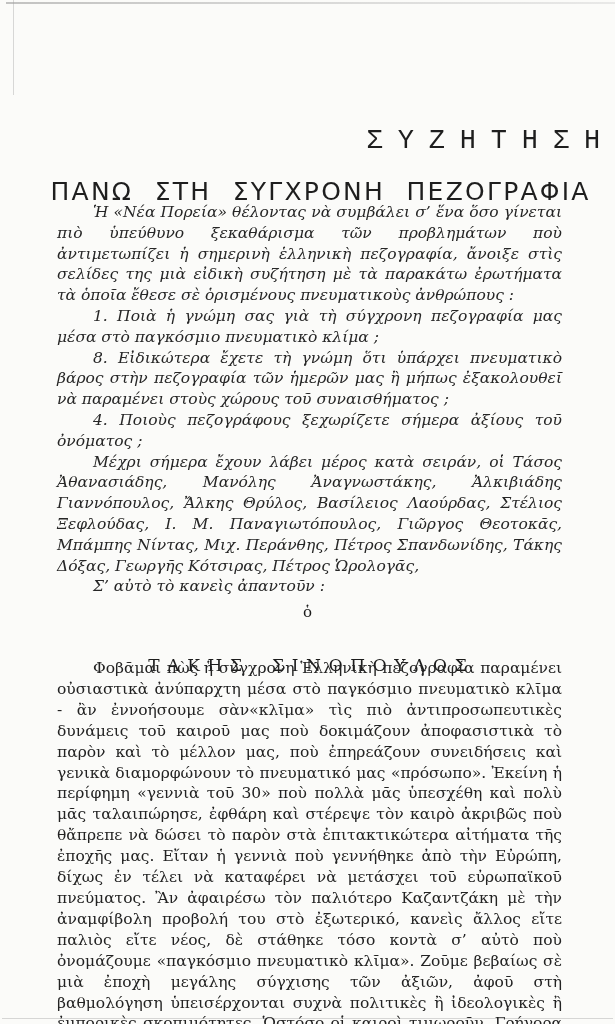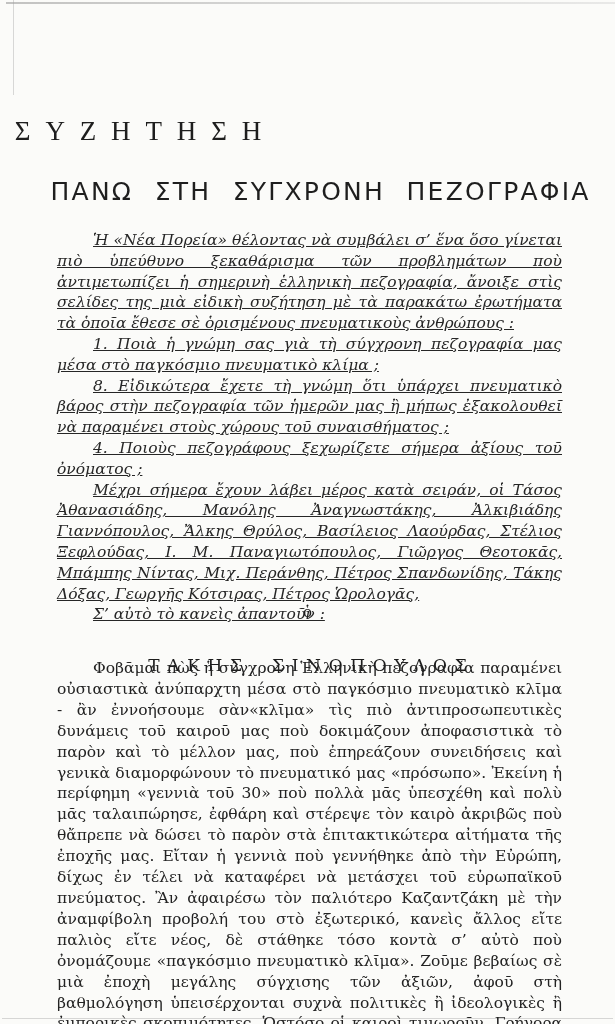--- a/index.html
+++ b/index.html
@@ -35,23 +35,23 @@
   }
   .edge-bottom {
     position: absolute;
     bottom: 5px; left: 2px; right: 2px;
     height: 1px;
     background: #c2c2c2;
     opacity: .65;
   }
   .title-line1 {
     position: absolute;
-    top: 116px; left: 0; width: 100%;
-    text-align: left;
-    font-family: Liberation Serif, serif;
+    top: 126px; left: 0; width: 100%;
+    text-align: right;
+    font-family: Liberation Mono, monospace;
     font-weight: 400;
     font-size: 27px;
     letter-spacing: 0.55em;
     text-indent: 0.55em;
     color: #1e1e1e;
     white-space: nowrap;
   }
   .title-line2 {
     position: absolute;
     top: 177px; left: 0; width: 100%;
@@ -61,28 +61,27 @@
     font-size: 25px;
     letter-spacing: 0.09em;
     word-spacing: 0.45em;
     text-indent: 0.09em;
     color: #1e1e1e;
     white-space: nowrap;
     padding-left: 12px;
   }
   .intro {
     position: absolute;
-    top: 230px; left: 57px;
+    top: 202px; left: 57px;
     width: 505px;
     font-style: italic;
     font-size: 15.5px;
     line-height: 20.8px;
     text-align: justify;
     color: #262626;
-    text-decoration: underline;
   }
   .intro p {
     margin: 0;
     text-indent: 36px;
   }
   .intro p.lead-out {
     text-align: left;
   }
   .author-block {
     position: absolute;

